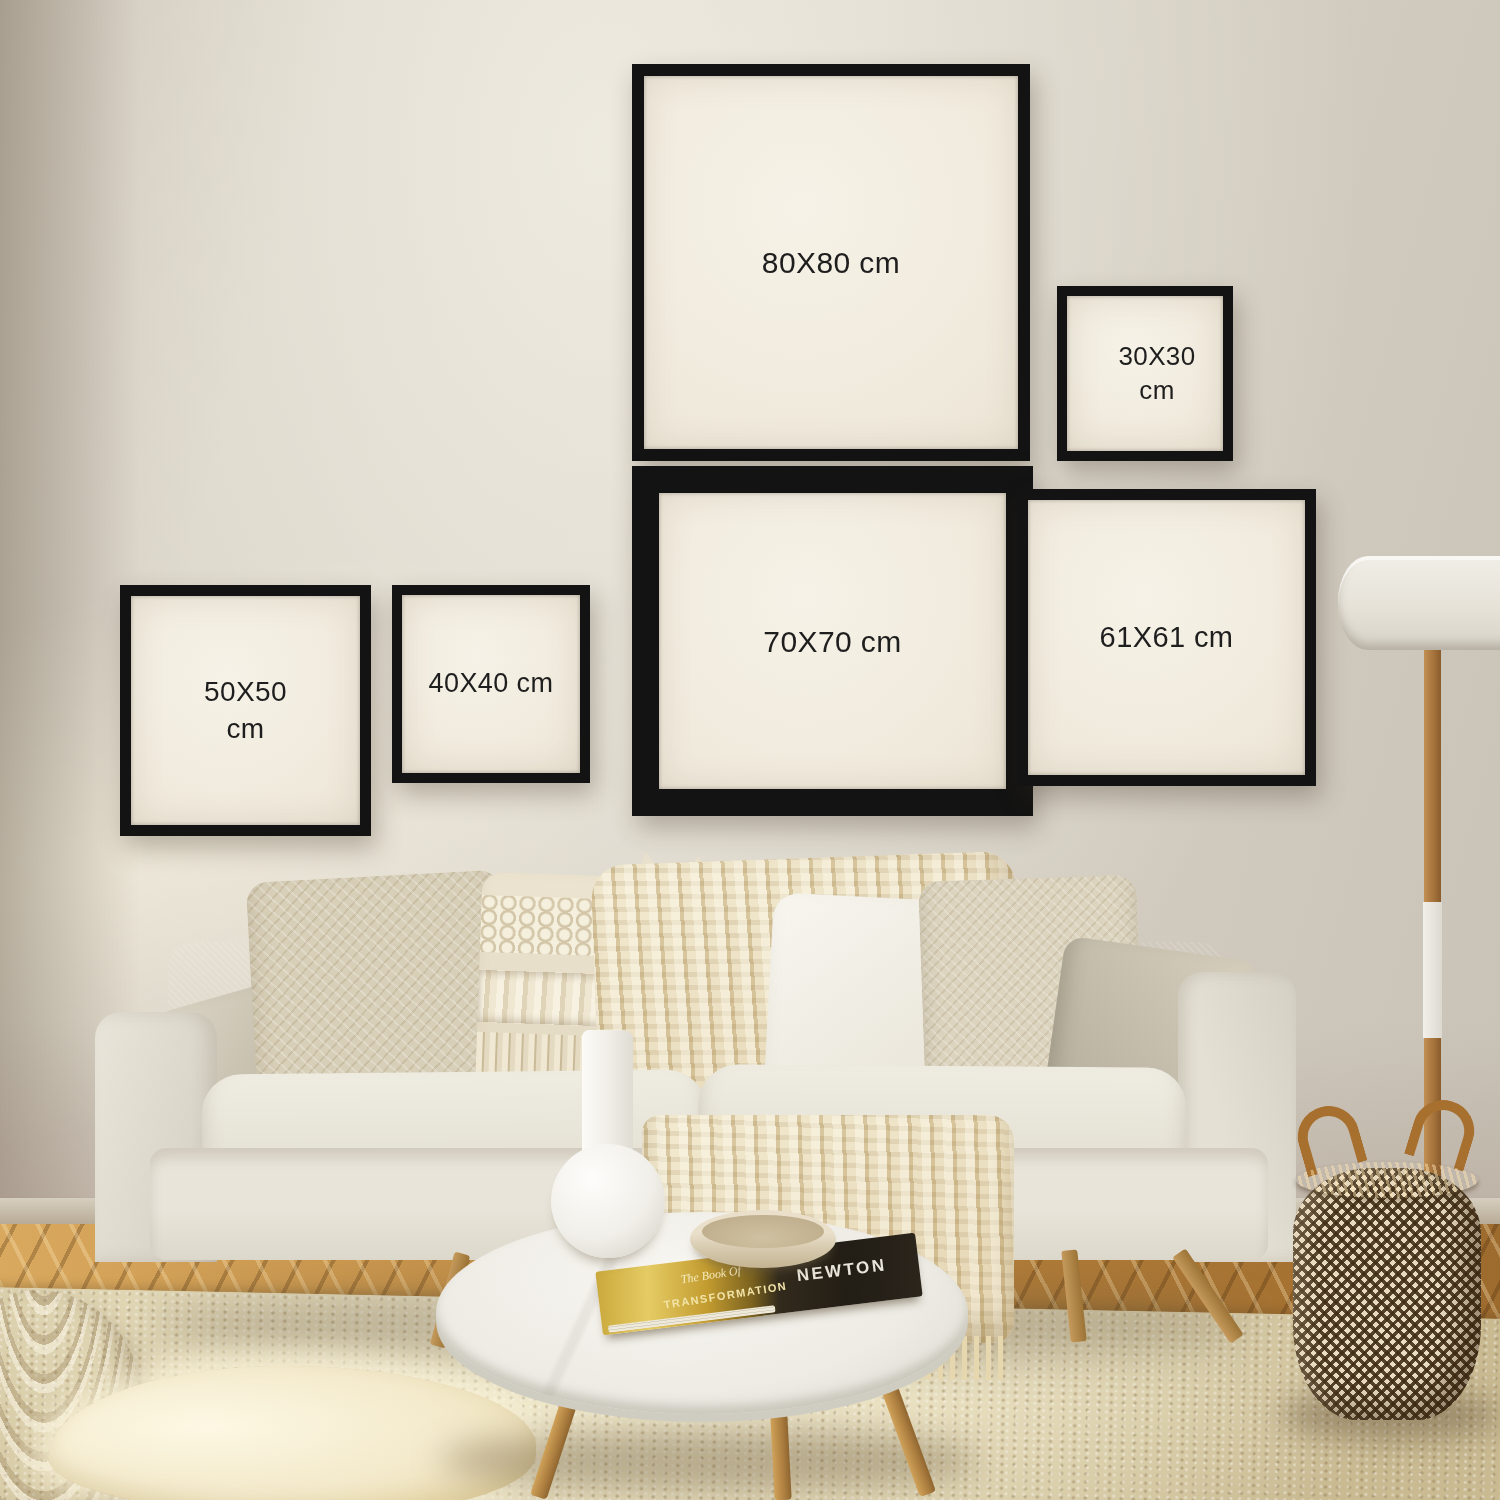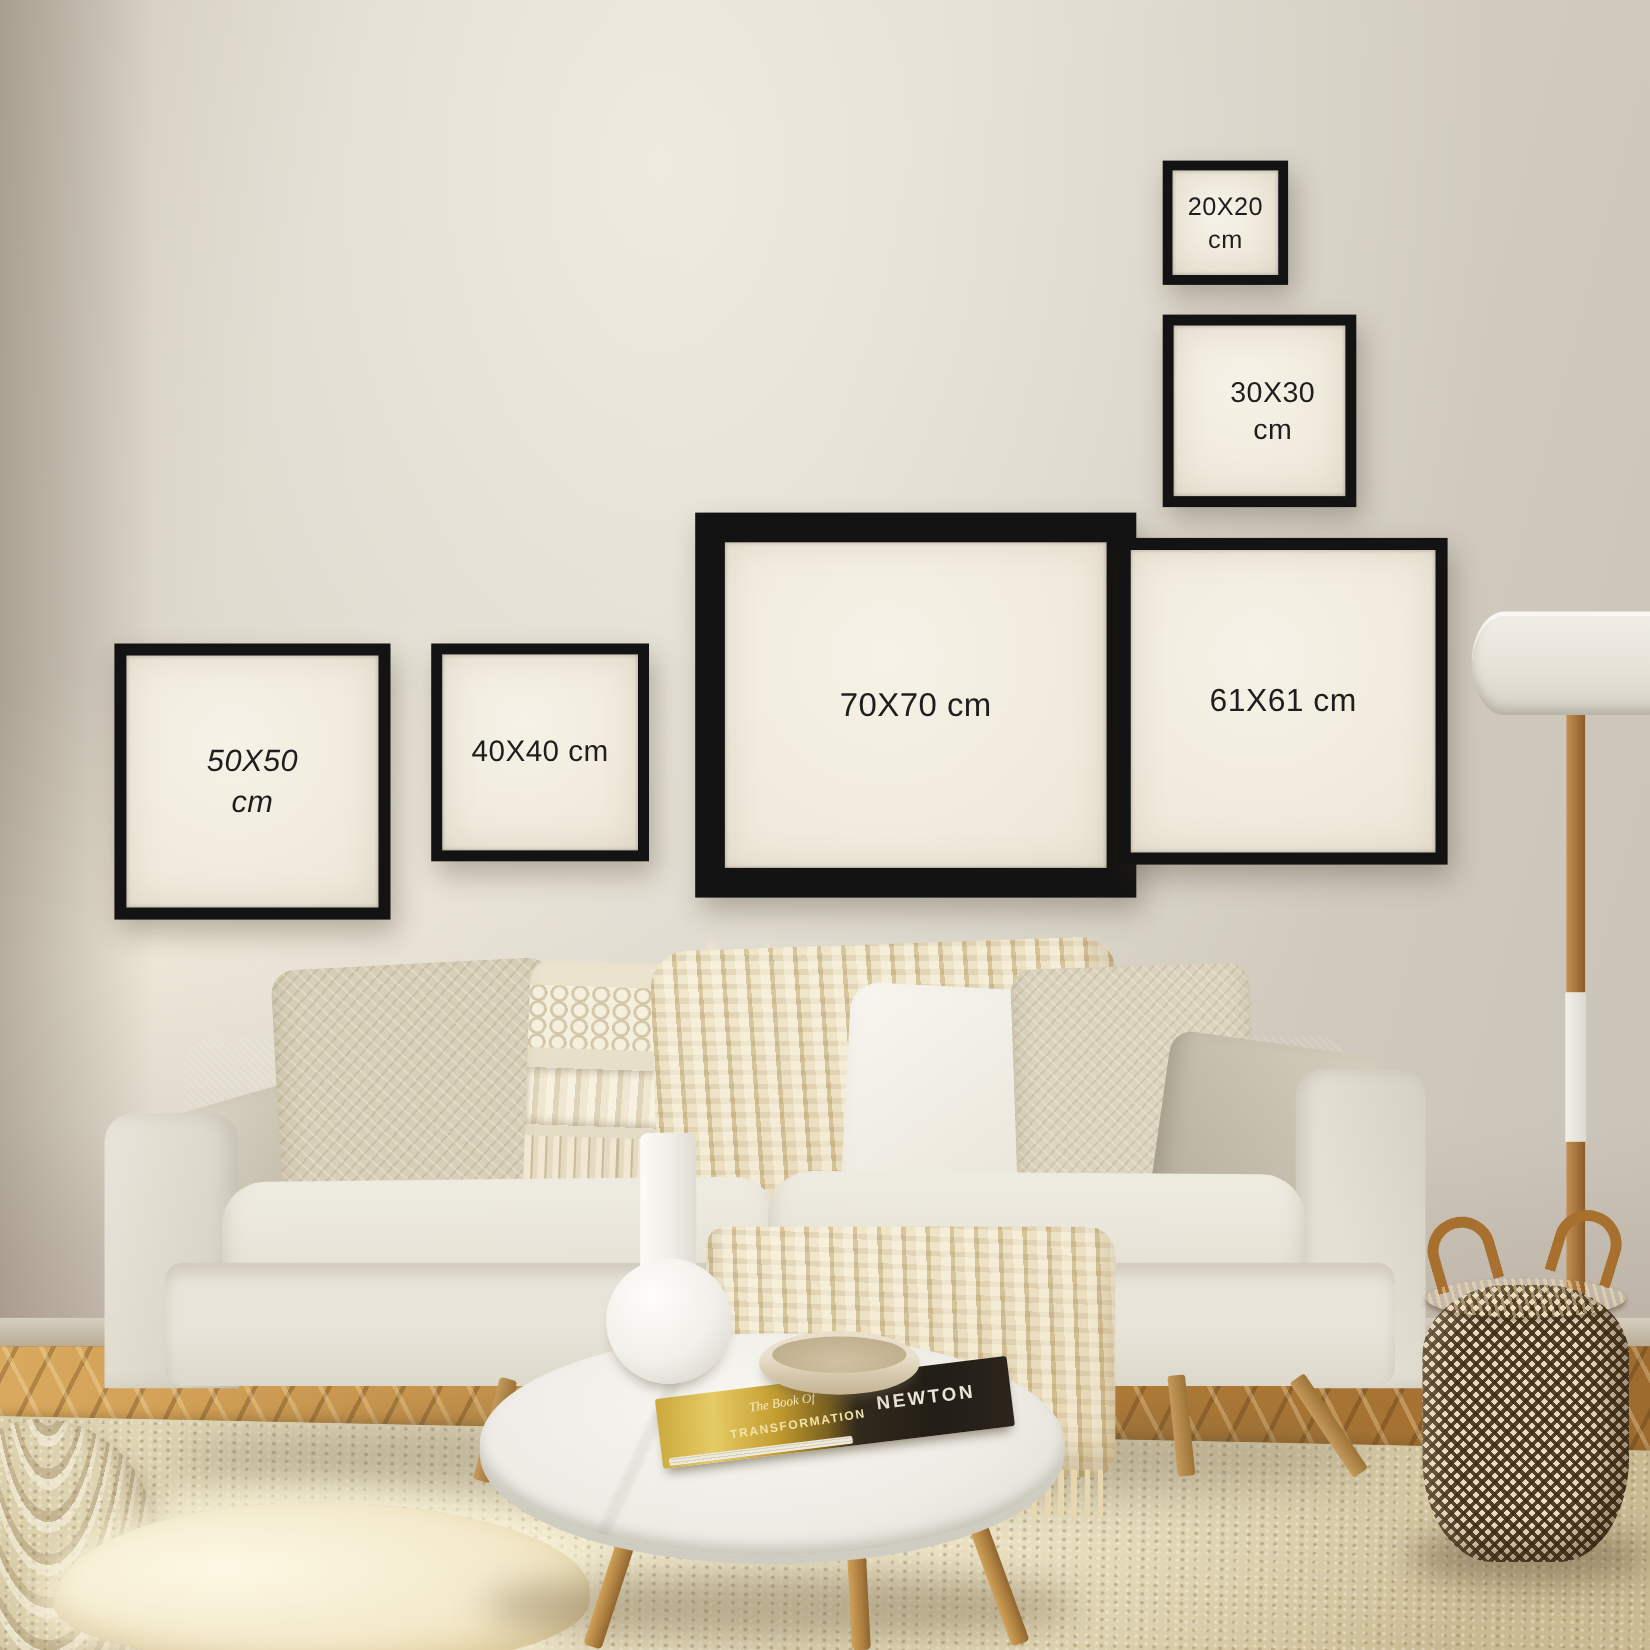--- a/index.html
+++ b/index.html
@@ -197,31 +197,31 @@
 
   <div class="wall"></div>
   <div class="wall-light-streak"></div>
   <div class="wall-left-shade"></div>
   <div class="wall-lower-tint"></div>
   <div class="baseboard"></div>
   <div class="wall-floor-shadow"></div>
   <div class="wood-floor"></div>
   <div class="rug"></div>
 
-  <div class="frame" style="left:1057px;top:146px;width:114px;height:113px;padding:9px;box-sizing:border-box;">
-    <div class="mat">
-      <div class="frame-label" style="font-size:23px;width:72px;">20X20 cm</div>
+  <div class="frame" style="left:632px;top:64px;width:398px;height:397px;padding:12px;box-sizing:border-box;">
+    <div class="mat">
+      <div class="frame-label" style="font-size:30px;">80X80 cm</div>
     </div>
   </div>
   <div class="frame" style="left:1057px;top:286px;width:176px;height:175px;padding:10px;box-sizing:border-box;">
     <div class="mat">
       <div class="frame-label" style="font-size:26px;width:92px;margin-left:24px;">30X30 cm</div>
     </div>
   </div>
-  <div class="frame" style="left:104px;top:585px;width:251px;height:251px;padding:11px;box-sizing:border-box;font-style:italic;">
+  <div class="frame" style="left:120px;top:585px;width:251px;height:251px;padding:11px;box-sizing:border-box;">
     <div class="mat">
       <div class="frame-label" style="font-size:28px;width:100px;">50X50 cm</div>
     </div>
   </div>
   <div class="frame" style="left:392px;top:585px;width:198px;height:198px;padding:10px;box-sizing:border-box;">
     <div class="mat">
       <div class="frame-label" style="font-size:27px;text-align:center;">40X40 cm</div>
     </div>
   </div>
   <div class="frame" style="left:632px;top:466px;width:401px;height:350px;padding:27px;box-sizing:border-box;">

